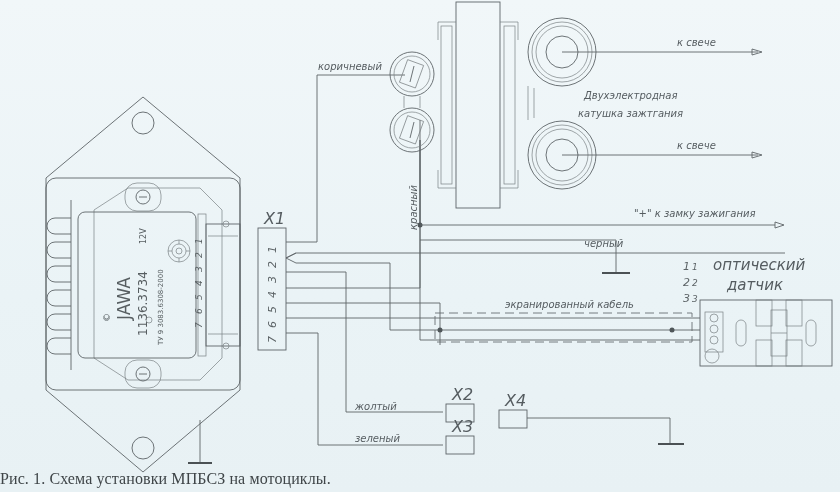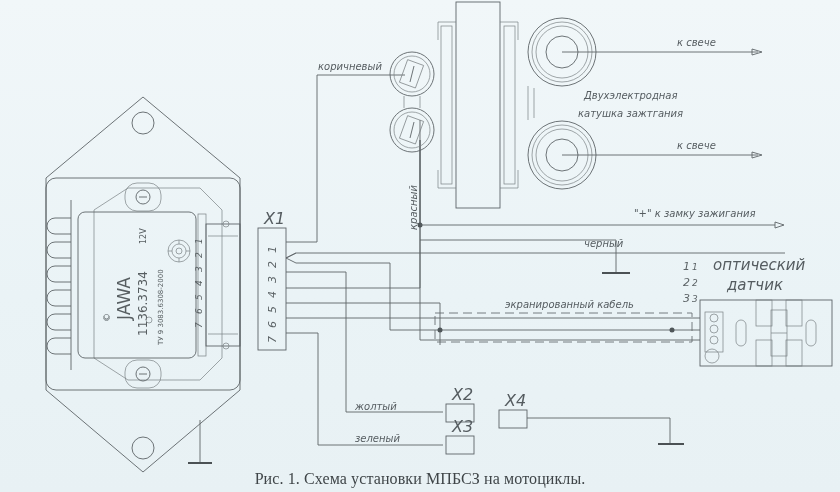--- a/index.html
+++ b/index.html
@@ -60,21 +60,21 @@
     }
     .module-txt {
       font-family: "DejaVu Sans", sans-serif;
       fill: #575e61;
     }
     .caption {
       position: absolute;
       left: 0;
       width: 840px;
       top: 470px;
-      text-align: center;
+      text-align: left;
       font-family: "Liberation Serif", serif;
       font-size: 16px;
       color: #3f4548;
       letter-spacing: 0.1px;
     }
     .caption span { margin-left: 0; }
   </style>
 </head>
 <body>
 

